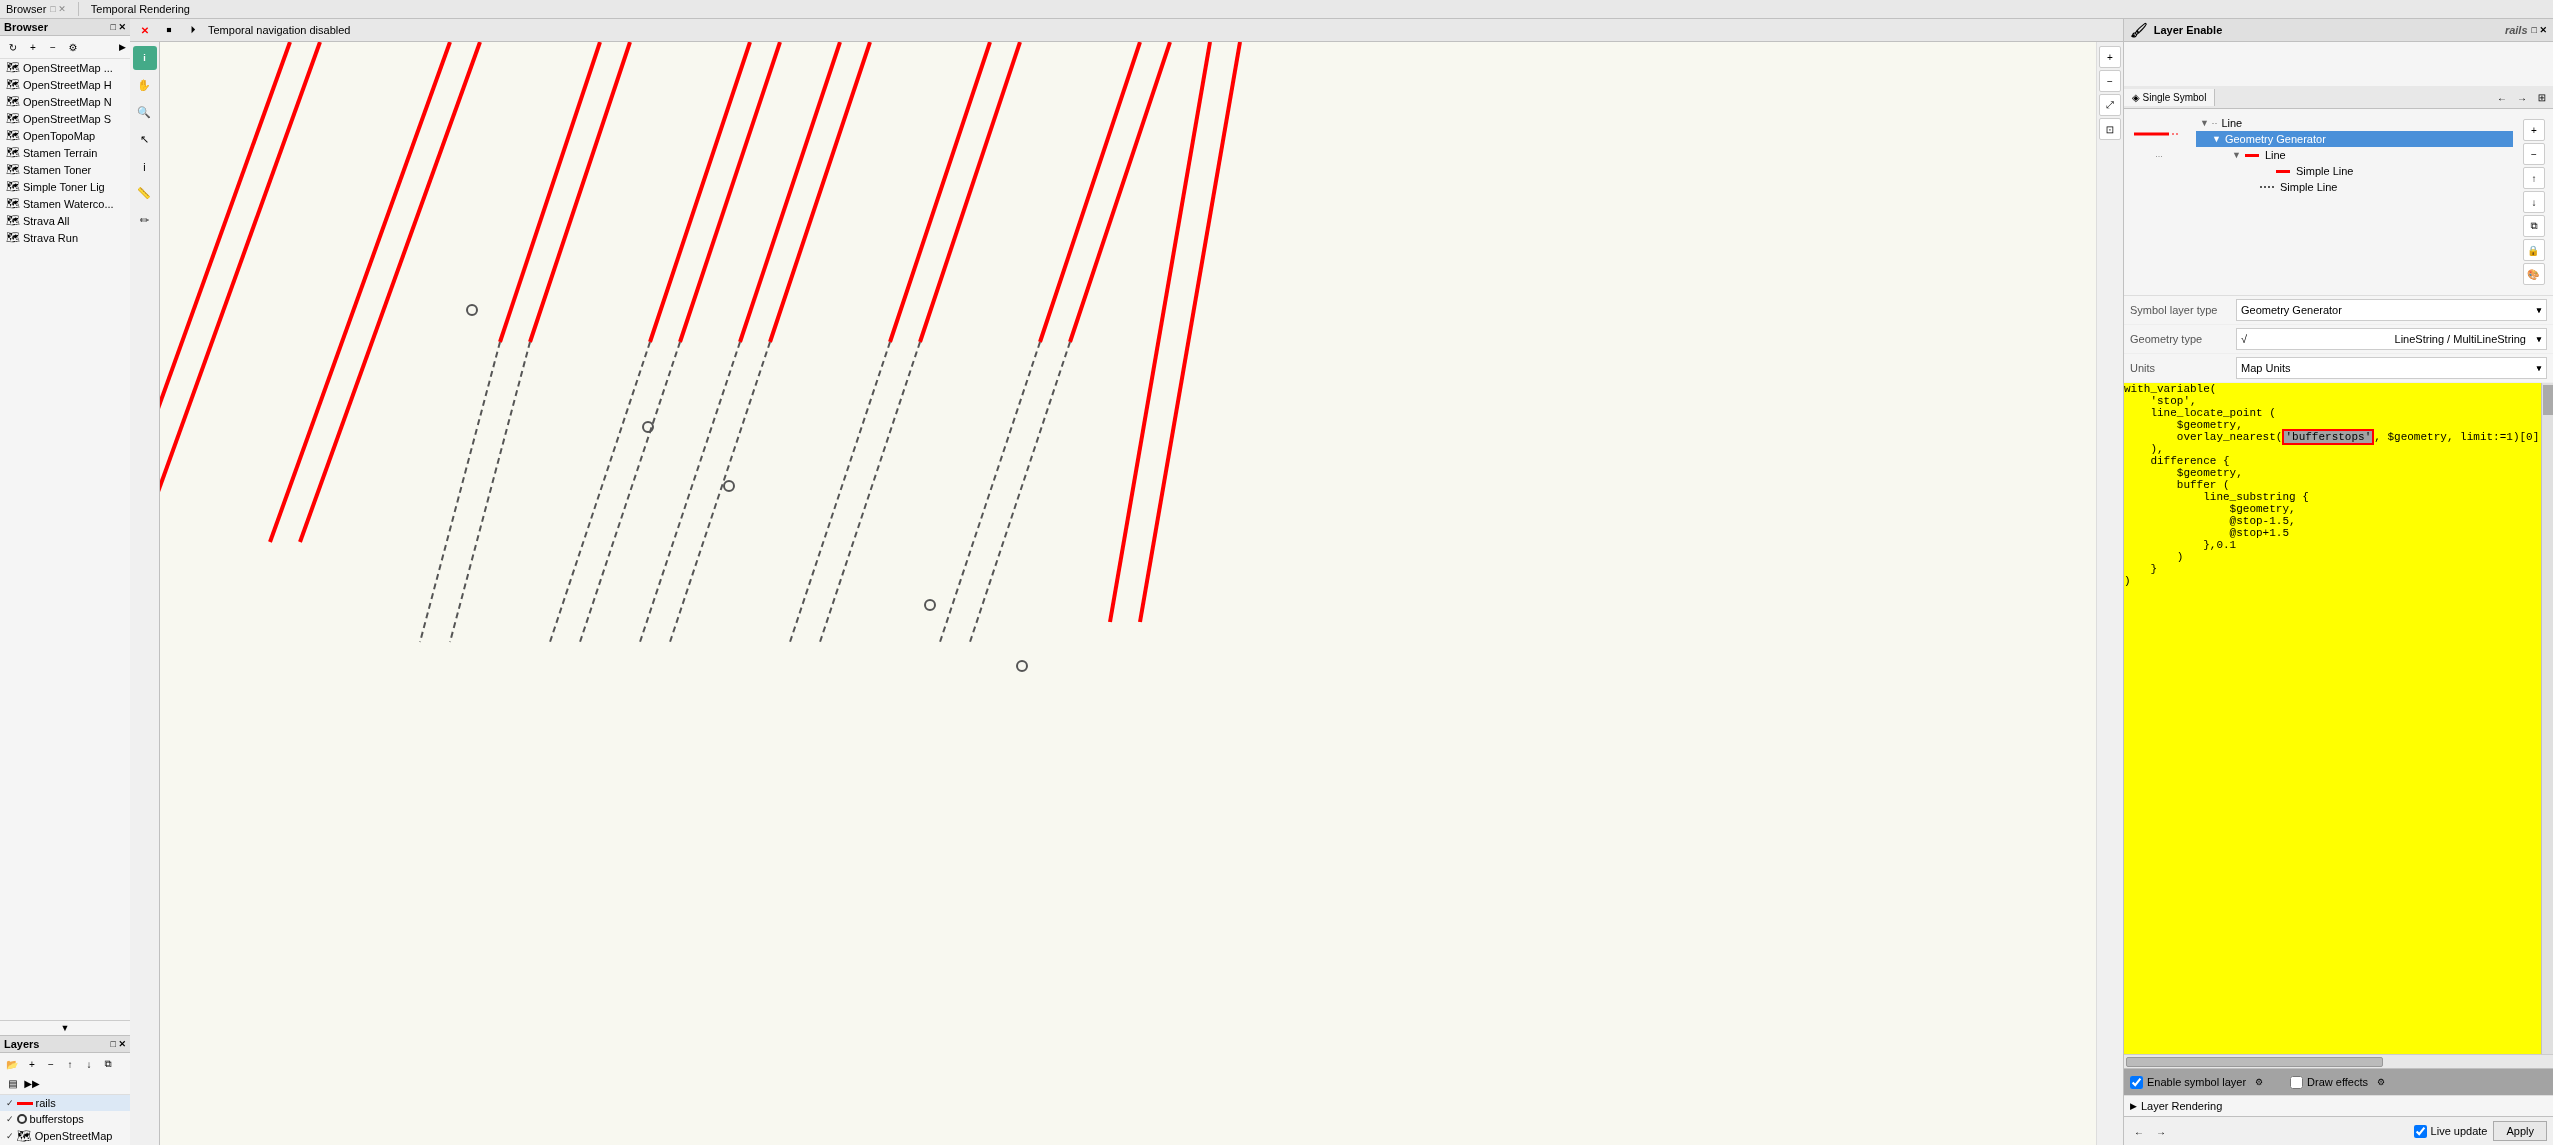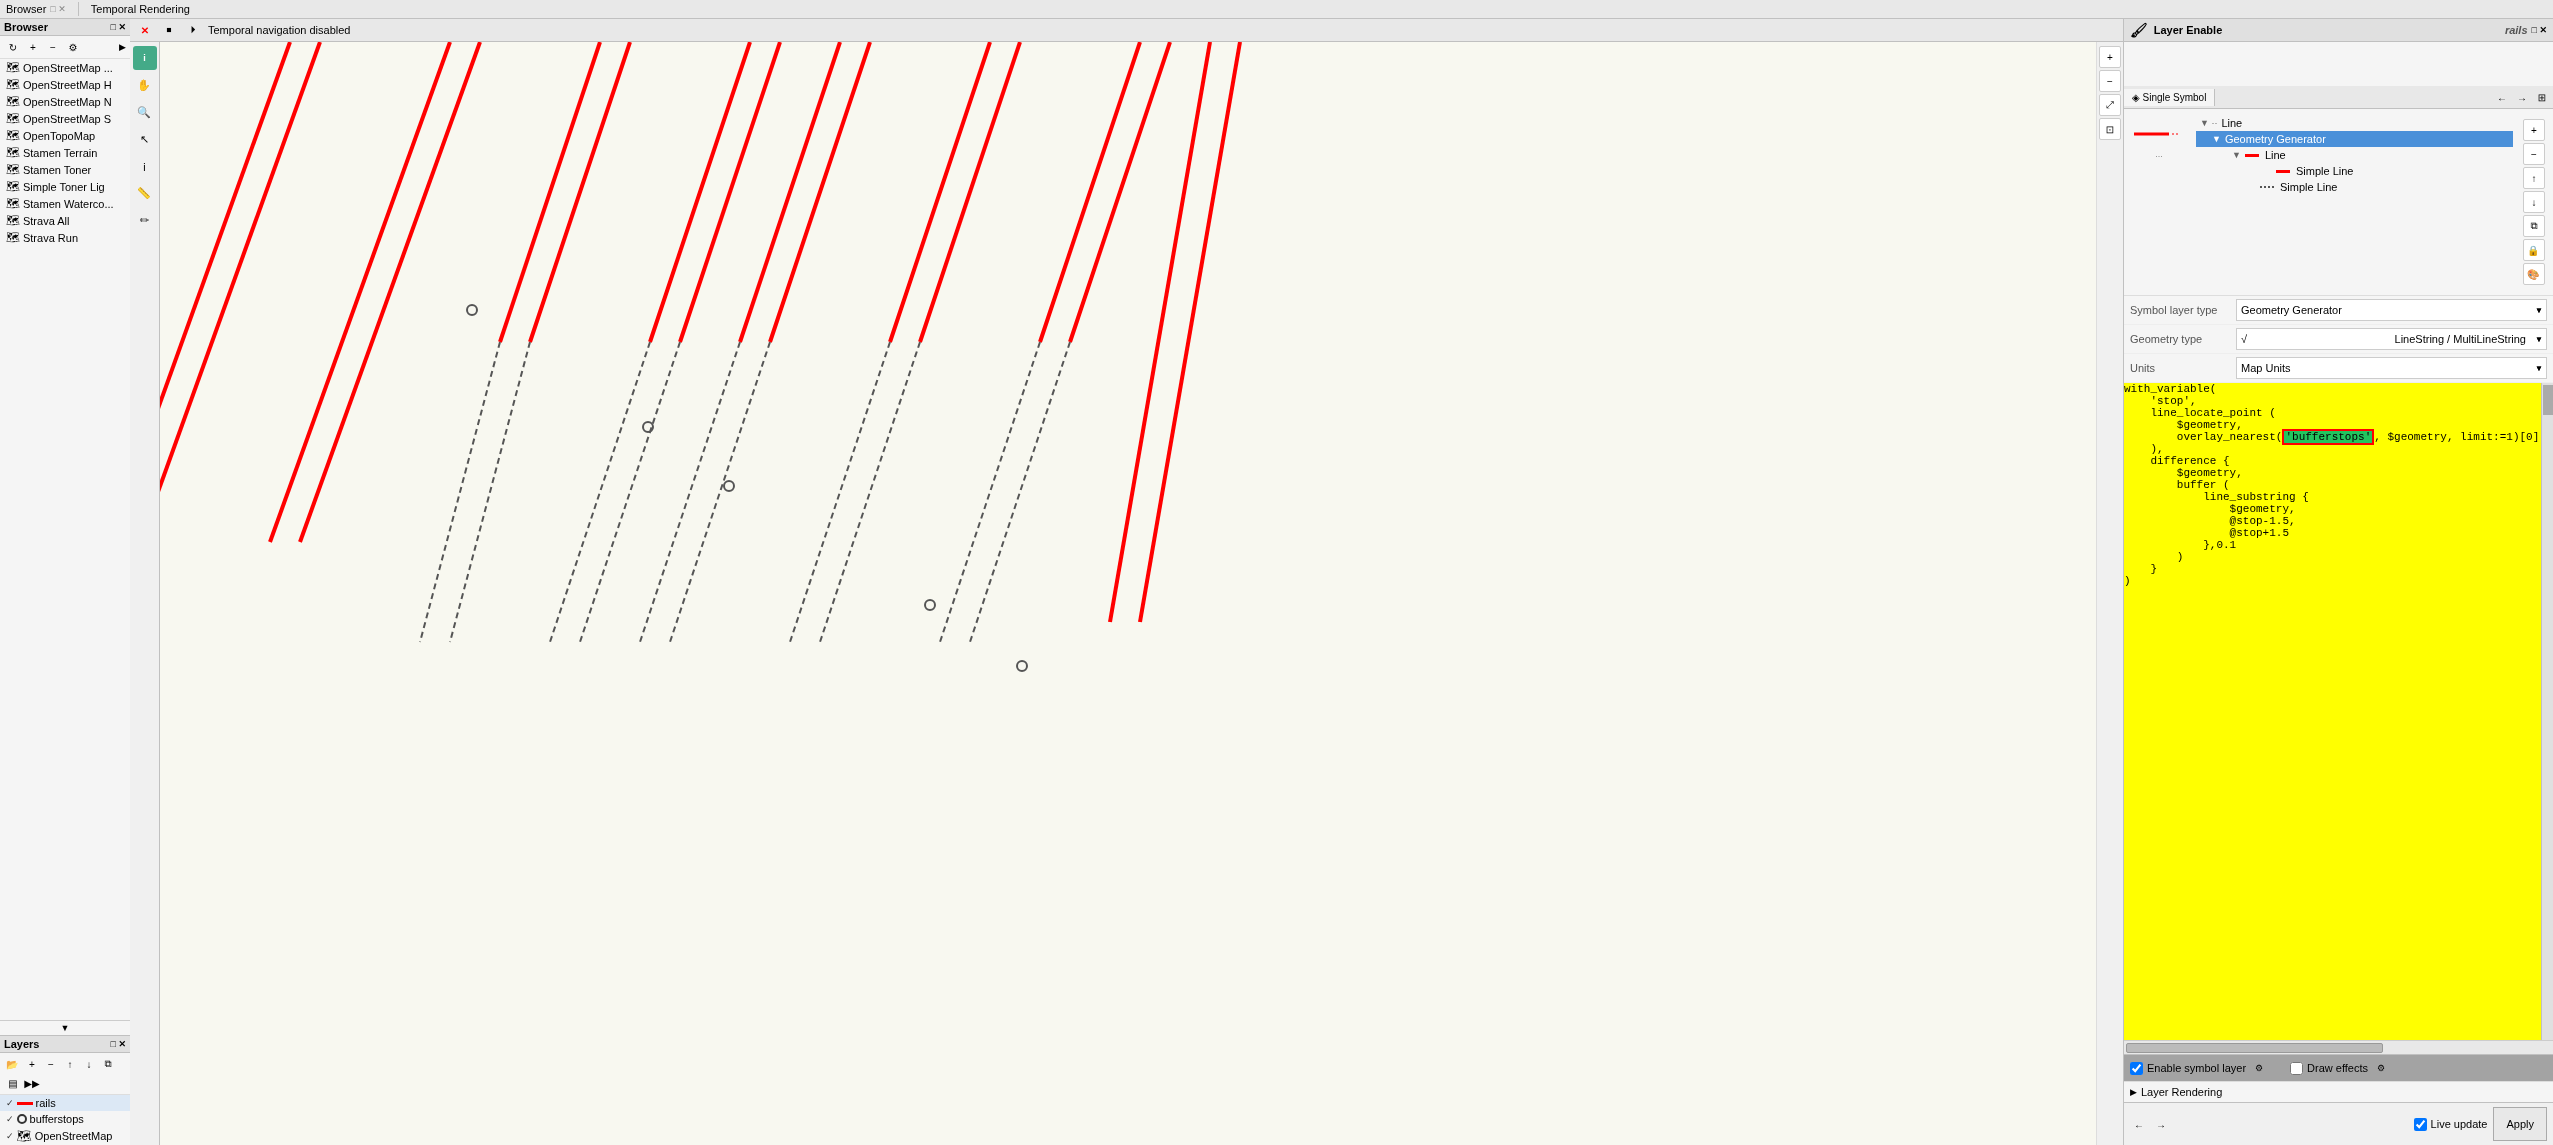--- a/index.html
+++ b/index.html
@@ -60,30 +60,30 @@
     .tree-indent2 { padding-left: 32px; }
     .tree-expand { font-size: 9px; color: #666; }
 
     
     .prop-row { display: flex; align-items: center; padding: 3px 6px; border-bottom: 1px solid #eee; gap: 6px; }
     .prop-label { color: #555; min-width: 100px; }
     .prop-select { flex: 1; background: white; border: 1px solid #ccc; padding: 2px; height: 22px; appearance: none; position: relative; display: flex; align-items: center; justify-content: space-between; cursor: pointer; }
 
     
     .code-editor { flex: 1; background: #ffff00; font-family: 'Courier New', monospace; font-size: 11px; overflow: auto; white-space: pre; color: #000; position: relative; min-height: 200px; }
-    .highlight-box { display: inline; background: #22c55e; border: 2px solid red; padding: 0 1px; }
+    .highlight-box { display: inline; background: #a3a3a3; border: 2px solid red; padding: 0 1px; }
 
     
     .code-scroll { flex: 1; overflow: auto; display: flex; flex-direction: column; position: relative; }
 
     
     .styling-bottom { border-top: 1px solid #c0c0c0; padding: 4px 6px; display: flex; align-items: center; gap: 6px; background: #a3a3a3; }
     .styling-footer { border-top: 1px solid #c0c0c0; padding: 4px 6px; display: flex; align-items: center; justify-content: space-between; background: #f0f0f0; }
     .checkbox-row { display: flex; align-items: center; gap: 4px; }
-    .apply-btn { background: #e8e8e8; border: 1px solid #aaa; padding: 10px 12px; cursor: pointer; font-size: 11px; }
+    .apply-btn { background: #e8e8e8; border: 1px solid #aaa; padding: 3px 12px; cursor: pointer; font-size: 11px; }
 
     .layer-rendering { padding: 4px 6px; border-top: 1px solid #ddd; display: flex; align-items: center; gap: 4px; cursor: pointer; }
     .expand-arrow { font-size: 9px; }
     .right-tool-btn { width: 22px; height: 22px; display: flex; align-items: center; justify-content: center; cursor: pointer; font-size: 10px; border: 1px solid #ccc; background: white; border-radius: 2px; }
 
     .map-right-tools { display: flex; flex-direction: column; align-items: center; padding: 4px 2px; gap: 2px; background: #f0f0f0; border-left: 1px solid #ddd; }
 
     
     .left-combined { display: flex; flex-direction: column; width: 130px; border-right: 1px solid #c0c0c0; }
 

